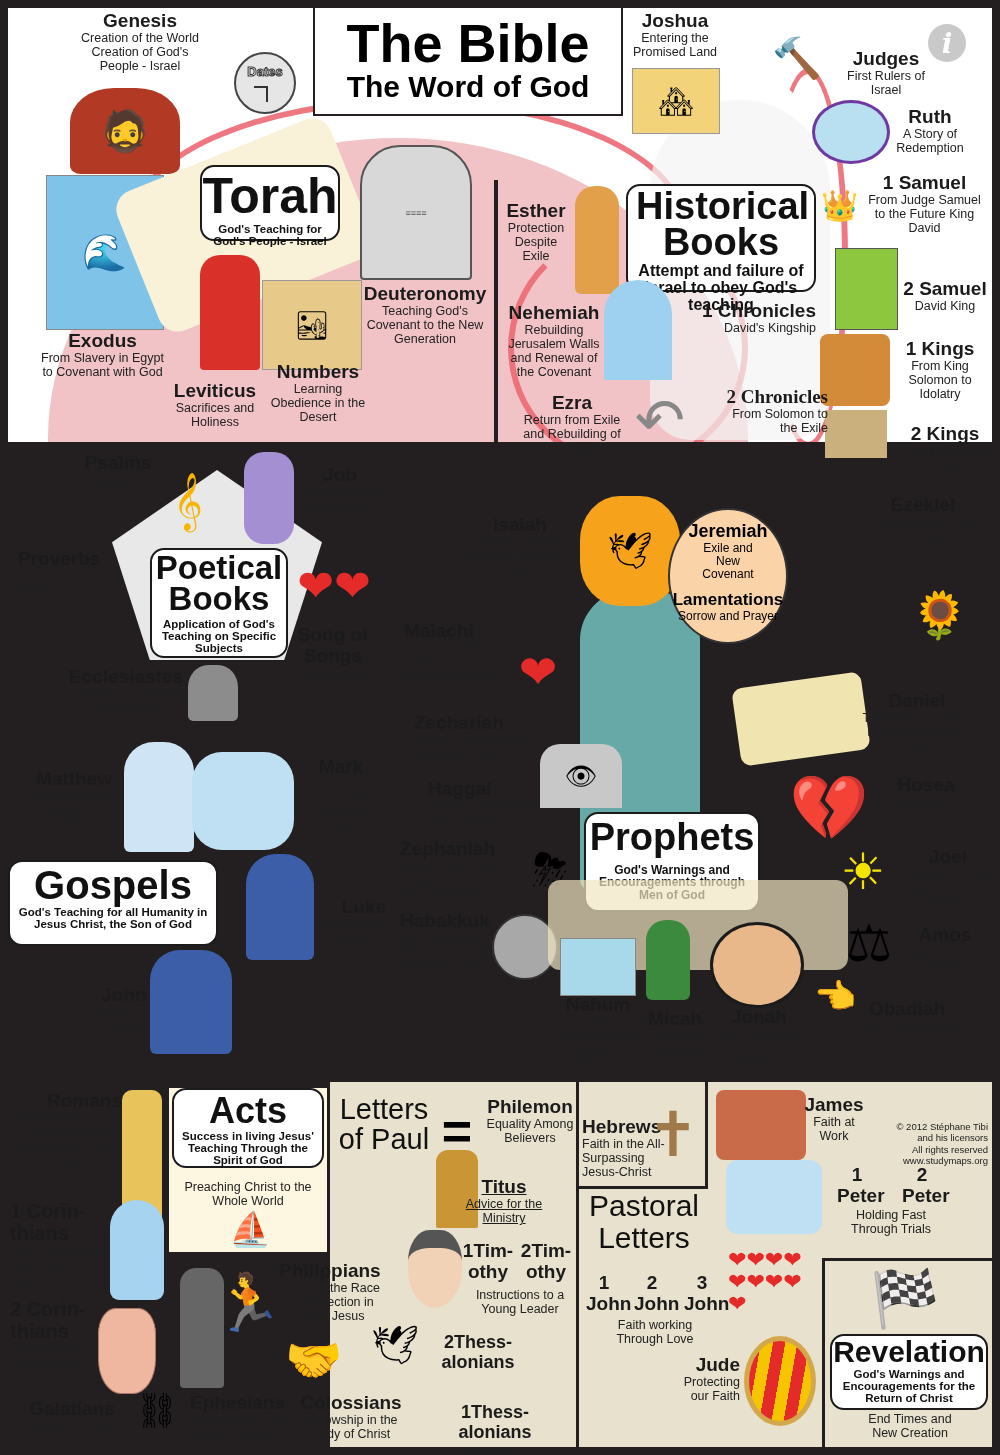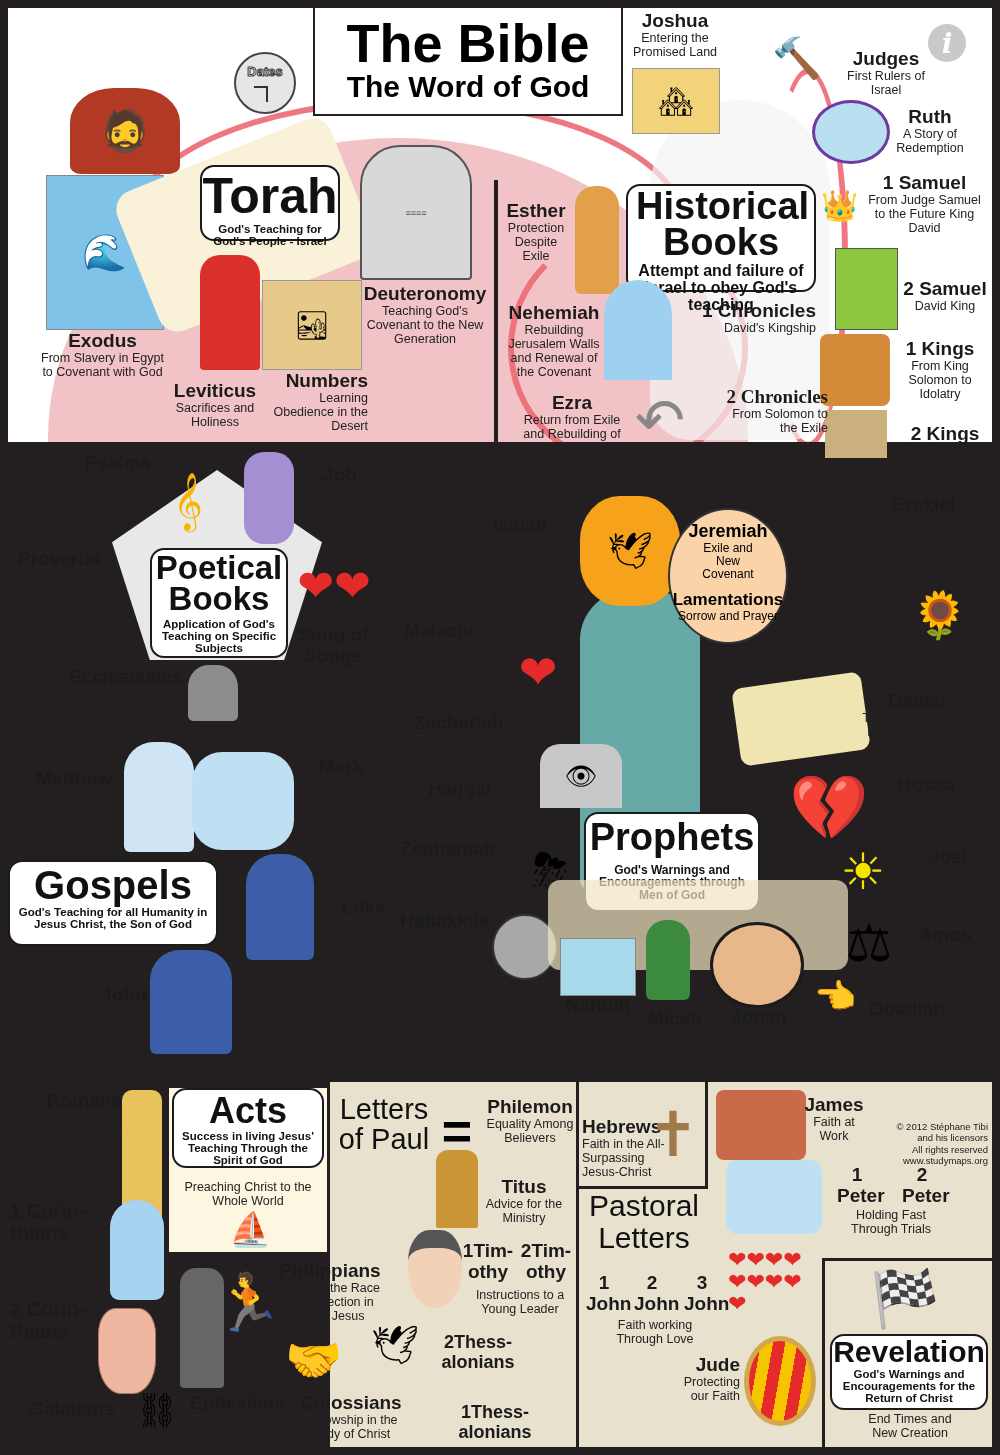--- a/index.html
+++ b/index.html
@@ -43,20 +43,24 @@
   </div>
 
   <div class="dates-btn" style="left:234px; top:52px;">
       <span>Dates</span>
     </div>
 
   <div class="info-icon" style="left:928px; top:24px;">
       <span>i</span>
     </div>
 
+  <div class="book" style="left:40px; top:10px; width:200px;">
+    <span class="name">Genesis</span>
+    <span class="desc" style="width:130px; margin:0 auto;">Creation of the World Creation of God's People - Israel</span>
+  </div>
   <div class="icon" style="left:70px; top:88px; width:110px; height:86px; background:#b23a25; border-radius:40% 40% 10% 10%;">
       <span style="font-size:40px;">🧔</span>
     </div>
 
   <div class="icon" style="left:46px; top:175px; width:118px; height:155px; background:#7fc4e8; border:1px solid #888;">
       <span style="font-size:36px;">🌊</span>
     </div>
   <div class="book" style="left:40px; top:330px; width:125px;">
     <span class="name">Exodus</span>
     <span class="desc">From Slavery in Egypt to Covenant with God</span>
@@ -74,21 +78,21 @@
 
   <div class="icon" style="left:200px; top:255px; width:60px; height:115px; background:#d9312a; border-radius:20px 20px 4px 4px;"></div>
   <div class="book" style="left:165px; top:380px; width:100px;">
     <span class="name">Leviticus</span>
     <span class="desc">Sacrifices and Holiness</span>
   </div>
 
   <div class="icon" style="left:262px; top:280px; width:100px; height:90px; background:#e7c98a; border:1px solid #999;">
       <span style="font-size:28px;">🏜</span>
     </div>
-  <div class="book" style="left:268px; top:370px; width:100px;text-align:right;">
+  <div class="book" style="left:268px; top:361px; width:100px;">
     <span class="name">Numbers</span>
     <span class="desc">Learning Obedience in the Desert</span>
   </div>
 
   <div class="book" style="left:360px; top:283px; width:130px;">
     <span class="name">Deuteronomy</span>
     <span class="desc">Teaching God's Covenant to the New Generation</span>
   </div>
 
   <div class="divider" style="left:494px; top:180px; width:4px; height:262px;"></div>
@@ -423,21 +427,21 @@
     <span>Letters of Paul</span>
   </div>
   <div class="icon" style="left:436px; top:1114px; width:42px; height:34px; font-size:52px; font-weight:bold;">=</div>
 
   <div class="book" style="left:480px; top:1096px; width:100px;">
     <span class="name">Philemon</span>
     <span class="desc">Equality Among Believers</span>
   </div>
 
   <div class="icon" style="left:436px; top:1150px; width:42px; height:78px; background:#c99535; border-radius:12px 12px 2px 2px;"></div>
-  <div class="book" style="left:484px; top:1176px; width:80px;">
+  <div class="book" style="left:464px; top:1176px; width:80px;text-decoration:underline;">
     <span class="name">Titus</span>
     <span class="desc">Advice for the Ministry</span>
   </div>
 
   <div class="icon" style="left:408px; top:1230px; width:54px; height:78px; background:#f2d2b7; border-radius:40% 40% 50% 50%; border-top:18px solid #555;"></div>
   <div class="book" style="left:458px; top:1240px; width:60px;">
     <span class="name" style="font-size:19px;">1Tim-othy</span>
   </div>
   <div class="book" style="left:516px; top:1240px; width:60px;">
     <span class="name" style="font-size:19px;">2Tim-othy</span>

